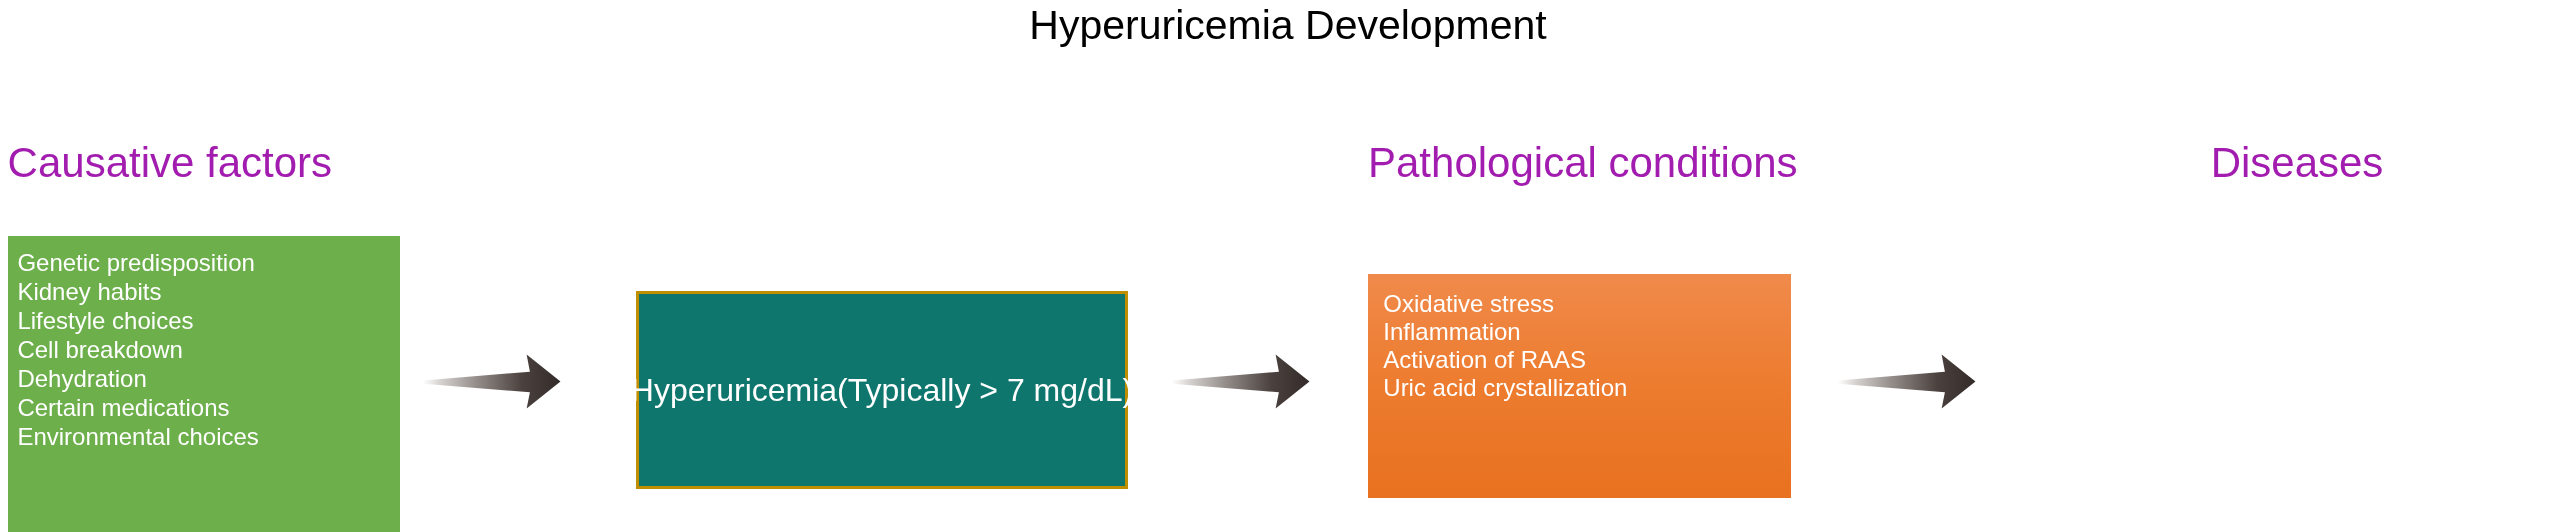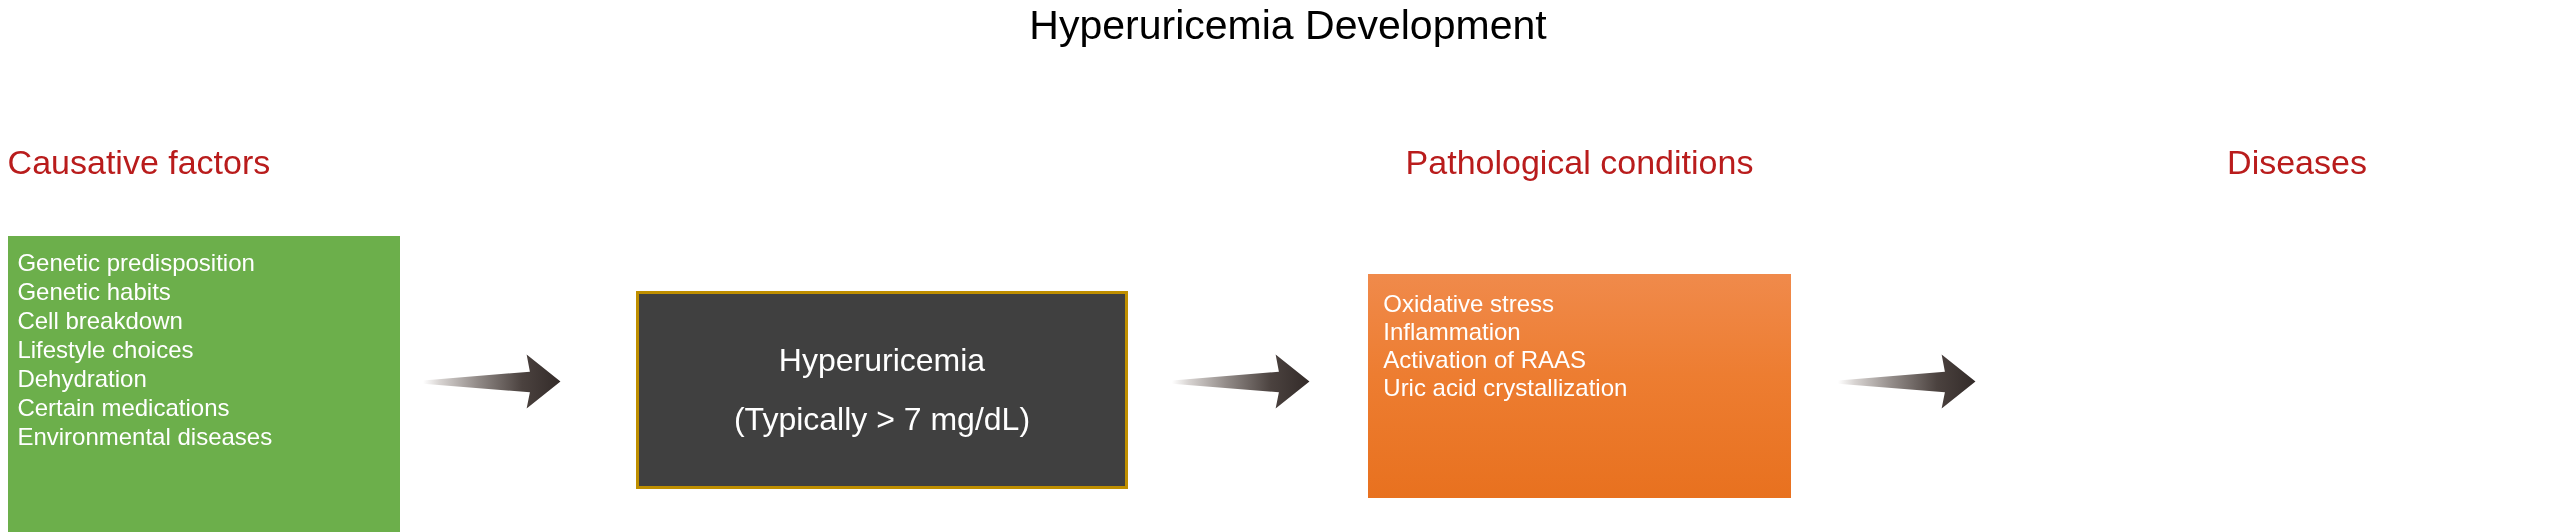--- a/index.html
+++ b/index.html
@@ -29,23 +29,23 @@
     font-size: 41px;
     line-height: 49px;
     color: #000000;
     white-space: nowrap;
     letter-spacing: 0px;
   }
 
   
   .stage-heading {
     position: absolute;
-    font-size: 34px;
+    font-size: 42px;
     line-height: 39px;
-    color: #b91c1c;
+    color: #a21caf;
     white-space: nowrap;
   }
   #heading-causative  { left: 7.6px;   top: 143px; }
   #heading-pathological {
     left: 1368px;
     top: 143px;
     width: 423px;
     text-align: center;
   }
   #heading-diseases {
@@ -83,24 +83,24 @@
     font-size: 24px;
     line-height: 29px;
   }
 
   
   #box-hyperuricemia {
     left: 636px;
     top: 291px;
     width: 492px;
     height: 198px;
-    background: #404040;
+    background: #0f766e;
     border: 3.8px solid #BF8F00;
     display: flex;
-    flex-direction: column;
+    flex-direction: row;
     align-items: center;
     justify-content: center;
   }
   #box-hyperuricemia .line {
     color: #ffffff;
     font-size: 32px;
     line-height: 59px;
     white-space: nowrap;
   }
 
@@ -153,26 +153,26 @@
 
   <div class="stage-heading" id="heading-causative">Causative factors</div>
 
   <div class="stage-heading" id="heading-pathological">Pathological conditions</div>
 
   <div class="stage-heading" id="heading-diseases">Diseases</div>
 
   <div class="flow-box" id="box-causative">
     <ul class="box-list">
       <li>Genetic  predisposition</li>
-      <li>Genetic  habits</li>
+      <li>Kidney  habits</li>
+      <li>Lifestyle choices</li>
       <li>Cell breakdown</li>
-      <li>Lifestyle choices</li>
       <li>Dehydration</li>
       <li>Certain medications</li>
-      <li>Environmental diseases</li>
+      <li>Environmental choices</li>
     </ul>
   </div>
 
   <div class="flow-arrow" id="arrow-1">
     <svg viewBox="0 0 330 120" preserveAspectRatio="none" aria-hidden="true">
       <defs>
         <linearGradient id="agrad1" x1="0" y1="0" x2="1" y2="0">
           <stop offset="0%" stop-color="#ffffff"></stop>
           <stop offset="12%" stop-color="#d8d4d2"></stop>
           <stop offset="40%" stop-color="#918a87"></stop>

